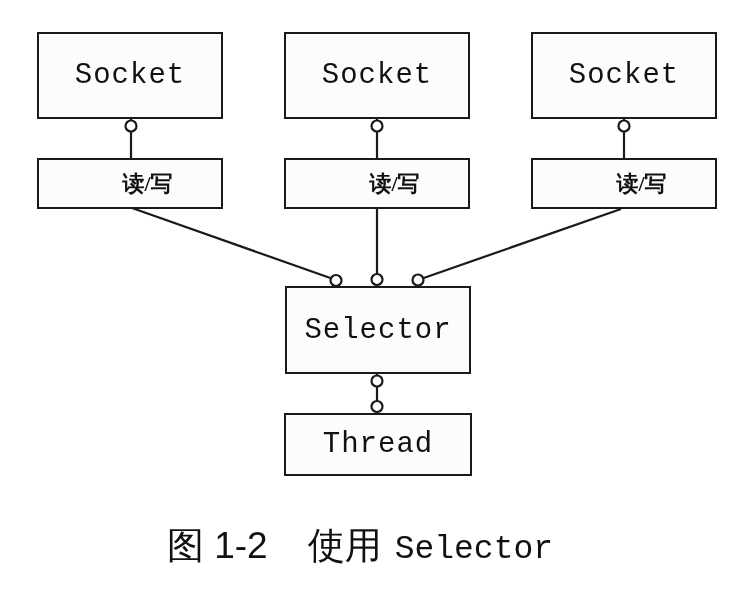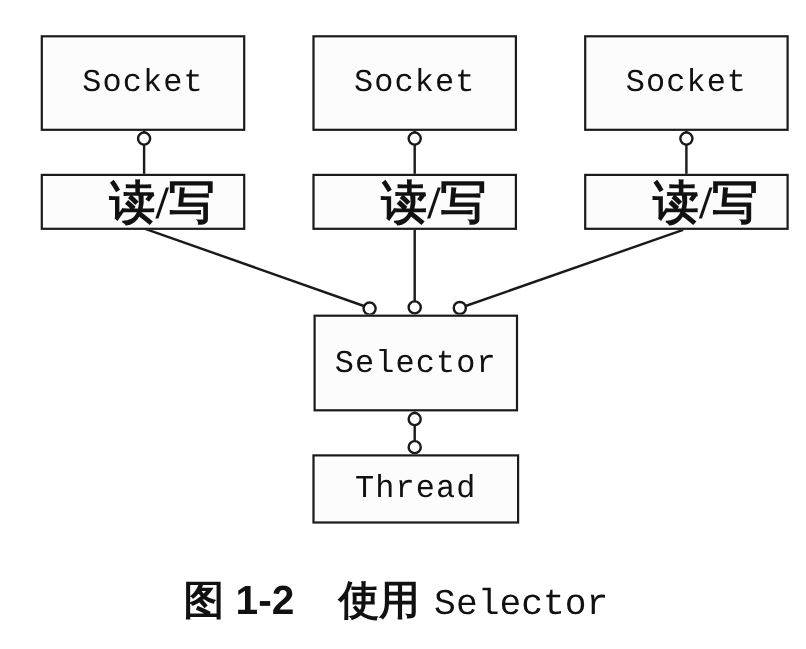--- a/index.html
+++ b/index.html
@@ -42,44 +42,44 @@
   .mono-label {
     font-family: "Liberation Mono", "DejaVu Sans Mono", monospace;
     font-size: 29px;
     letter-spacing: 1px;
     color: var(--text, #111111);
     white-space: nowrap;
   }
   .rw-label {
     font-family: "Liberation Serif", "DejaVu Serif", serif;
     font-weight: 700;
-    font-size: 42px;
+    font-size: 22px;
     color: var(--text, #111111);
     white-space: nowrap;
     margin-left: 35px;
   }
   .caption {
     position: absolute;
     left: 0;
     top: 521px;
     width: 733px;
     display: flex;
     justify-content: center;
     align-items: baseline;
     font-family: "Liberation Sans", "DejaVu Sans", sans-serif;
     color: var(--text, #111111);
     white-space: nowrap;
   }
   .caption .fig-num {
-    font-weight: 700;
+    font-weight: 400;
     font-size: 37px;
     margin-right: 40px;
   }
   .caption .cap-zh {
-    font-weight: 700;
+    font-weight: 400;
     font-size: 37px;
   }
   .caption .cap-code {
     font-family: "Liberation Mono", "DejaVu Sans Mono", monospace;
     font-weight: 400;
     font-size: 33px;
     margin: 0 13px;
   }
 </style>
 </head>

